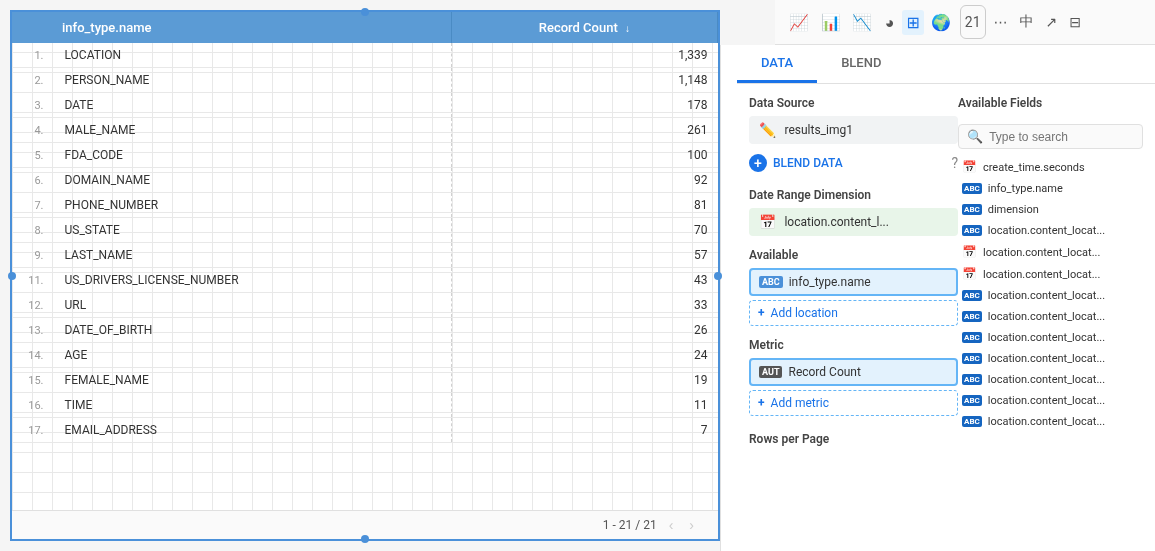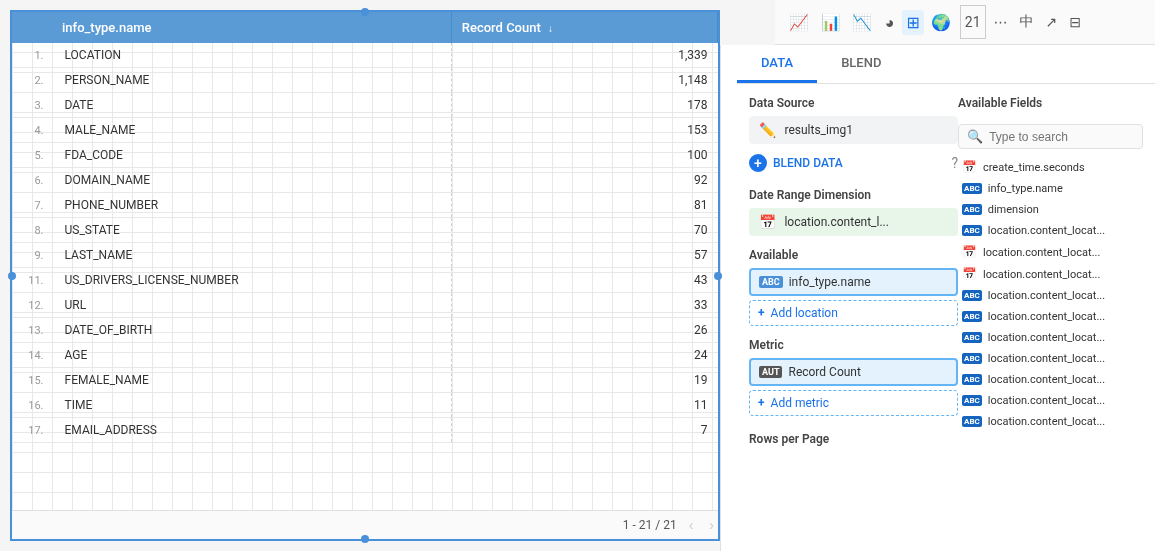--- a/index.html
+++ b/index.html
@@ -48,21 +48,21 @@
       border-right: 1px solid #4a8bc4;
       position: relative;
     }
 
     thead th.col-name {
       text-align: left;
       width: 60%;
     }
 
     thead th.col-count {
-      text-align: left;
+      text-align: center;
       width: 40%;
     }
 
     thead th .sort-icon {
       margin-left: 4px;
       font-size: 10px;
     }
 
     tbody tr {
       border-bottom: 1px solid #e8e8e8;
@@ -99,21 +99,21 @@
         linear-gradient(to right, #e8e8e8 1px, transparent 1px),
         linear-gradient(to bottom, #e8e8e8 1px, transparent 1px);
       background-size: 20px 20px;
     }
 
     
     .pagination-row {
       display: flex;
       justify-content: flex-end;
       align-items: center;
-      padding: 4px 0;
+      padding: 4px 20px;
       border-top: 1px solid #e0e0e0;
       background: #fafafa;
       font-size: 12px;
       color: #555;
       gap: 8px;
     }
 
     .pagination-btn {
       background: none;
       border: none;
@@ -381,21 +381,21 @@
 </head>
 <body>
 
 <div style="position:absolute; top:0; left:775px; right:0; height:45px; background:#fafafa; border-bottom:1px solid #e0e0e0; display:flex; align-items:center; padding:0 10px; gap:4px; z-index:10;">
   <span style="cursor:pointer; font-size:16px; color:#555; padding:3px 4px;">📈</span>
   <span style="cursor:pointer; font-size:16px; color:#555; padding:3px 4px;">📊</span>
   <span style="cursor:pointer; font-size:16px; color:#555; padding:3px 4px;">📉</span>
   <span style="cursor:pointer; font-size:16px; color:#555; padding:3px 4px;">◕</span>
   <span style="cursor:pointer; font-size:16px; color:#1a73e8; padding:3px 4px; background:#e3f2fd; border-radius:3px;">⊞</span>
   <span style="cursor:pointer; font-size:16px; color:#555; padding:3px 4px;">🌍</span>
-  <span style="cursor:pointer; font-size:14px; color:#555; padding:8px 4px; border:1px solid #ccc; border-radius:0;">21</span>
+  <span style="cursor:pointer; font-size:14px; color:#555; padding:8px 4px; border:1px solid #ccc; border-radius:6px;">21</span>
   <span style="cursor:pointer; font-size:14px; color:#555; padding:3px 4px;">⋯</span>
   <span style="cursor:pointer; font-size:14px; color:#555; padding:3px 4px;">中</span>
   <span style="cursor:pointer; font-size:14px; color:#555; padding:3px 4px;">↗</span>
   <span style="cursor:pointer; font-size:14px; color:#555; padding:3px 4px;">⊟</span>
 </div>
 
 <div class="table-panel" style="margin-top:10px;">
 
   <div class="handle-dot" style="top:-4px; left:50%; transform:translateX(-50%);"></div>
   <div class="handle-dot" style="bottom:-4px; left:50%; transform:translateX(-50%);"></div>
@@ -428,21 +428,21 @@
       <td class="col-count">1,148</td>
     </tr>
           <tr>
       <td class="row-num">3.</td>
       <td class="col-name">DATE</td>
       <td class="col-count">178</td>
     </tr>
           <tr>
       <td class="row-num">4.</td>
       <td class="col-name">MALE_NAME</td>
-      <td class="col-count">153</td>
+      <td class="col-count">261</td>
     </tr>
           <tr>
       <td class="row-num">5.</td>
       <td class="col-name">FDA_CODE</td>
       <td class="col-count">100</td>
     </tr>
           <tr>
       <td class="row-num">6.</td>
       <td class="col-name">DOMAIN_NAME</td>
       <td class="col-count">92</td>

